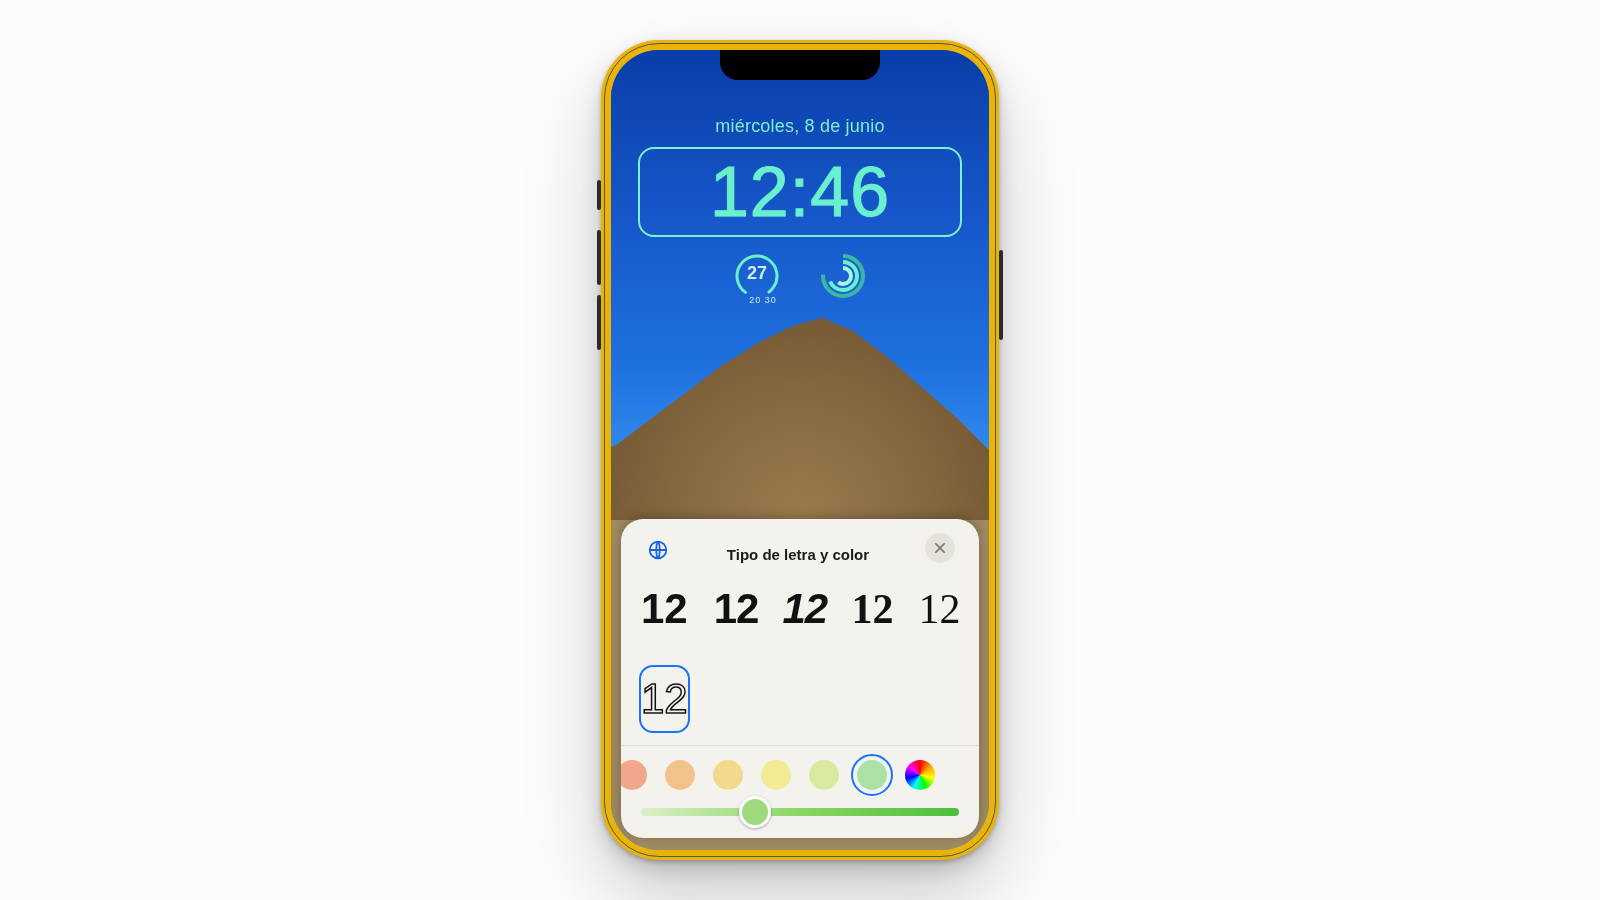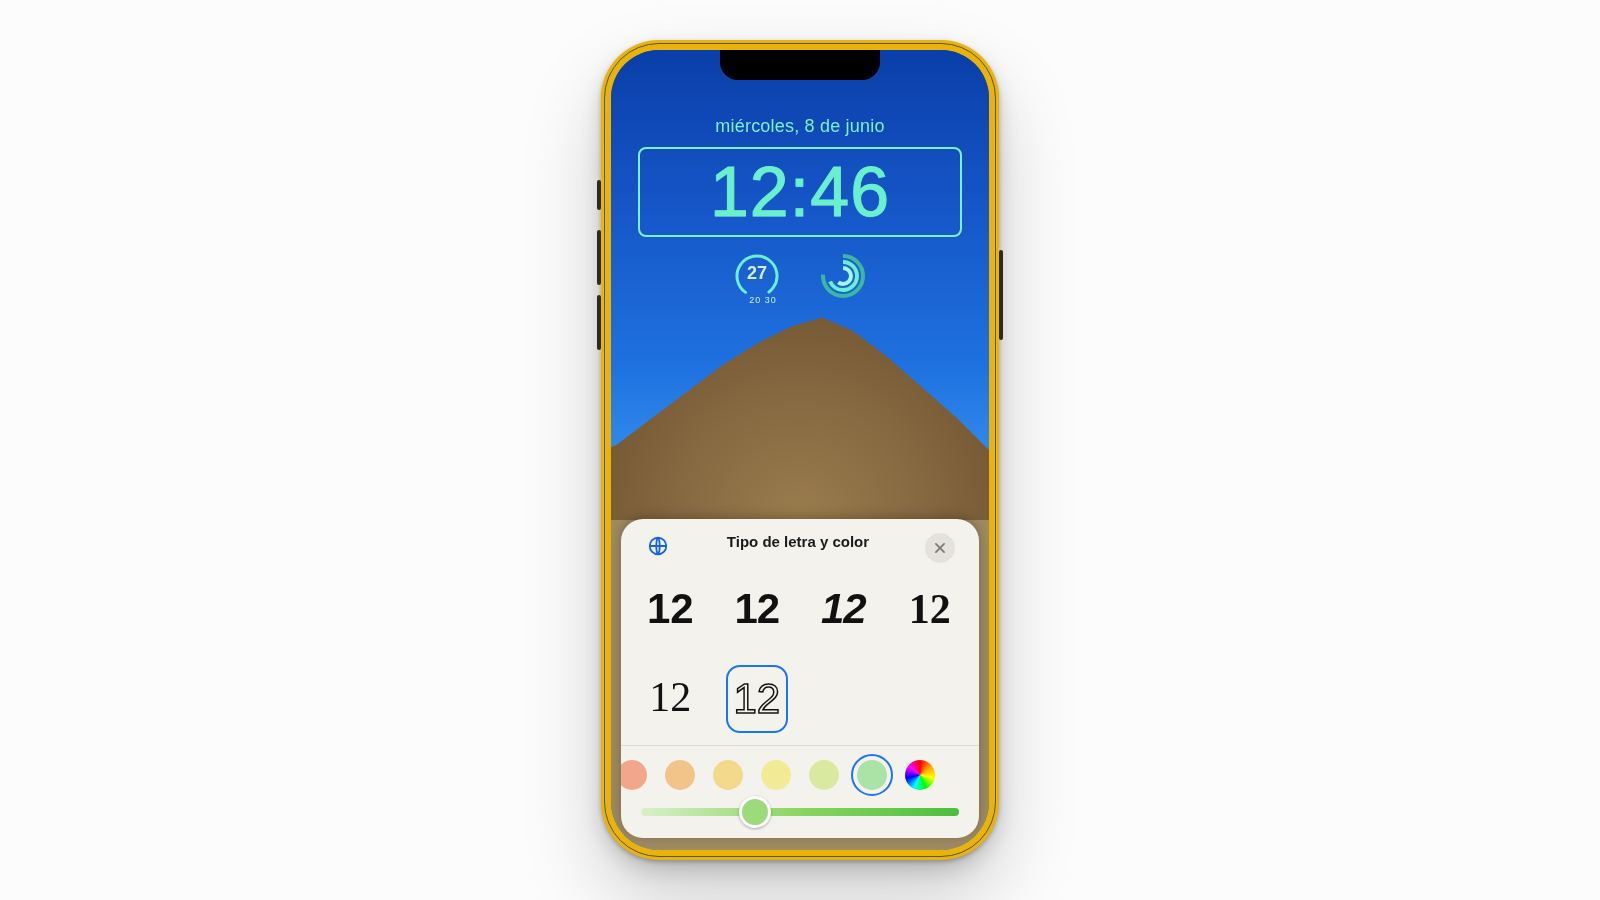--- a/index.html
+++ b/index.html
@@ -141,21 +141,21 @@
     font-size: 18px;
     font-weight: 500;
     letter-spacing: 0.2px;
     color: #7ef0cf;
   }
   .time-box {
     margin-top: 10px;
     width: 320px;
     height: 86px;
     border: 2px solid #7bf2d3;
-    border-radius: 8px;
+    border-radius: 16px;
     display: flex;
     align-items: center;
     justify-content: center;
   }
   .time-value {
     font-size: 70px;
     line-height: 1;
     font-weight: 300;
     letter-spacing: 1px;
     color: #6af0cc;
@@ -202,21 +202,21 @@
     right: 10px;
     bottom: 12px;
     border-radius: 22px;
     background: #f4f2ed;
     box-shadow: 0 -2px 12px rgba(0,0,0,.25);
     z-index: 30;
     overflow: hidden;
   }
   .card-header {
     display: flex;
-    align-items: flex-start;
+    align-items: flex-end;
     justify-content: space-between;
     padding: 14px 24px 10px;
   }
   .globe-btn {
     width: 26px; height: 26px;
     border-radius: 50%;
     display:flex; align-items:center; justify-content:center;
     color:#1565e6;
   }
   .close-btn {
@@ -227,21 +227,21 @@
     color:#7a7a76;
   }
   .card-title {
     font-size: 15px;
     font-weight: 600;
     color: #1a1a1a;
   }
 
   .font-grid {
     display: grid;
-    grid-template-columns: repeat(4, 1fr);
+    grid-template-columns: repeat(5, 1fr);
     padding: 4px 18px 12px;
     row-gap: 16px;
     column-gap: 12px;
     gap: 24px;
   }
   .font-opt {
     height: 64px;
     border-radius: 14px;
     display:flex;
     align-items:center;

